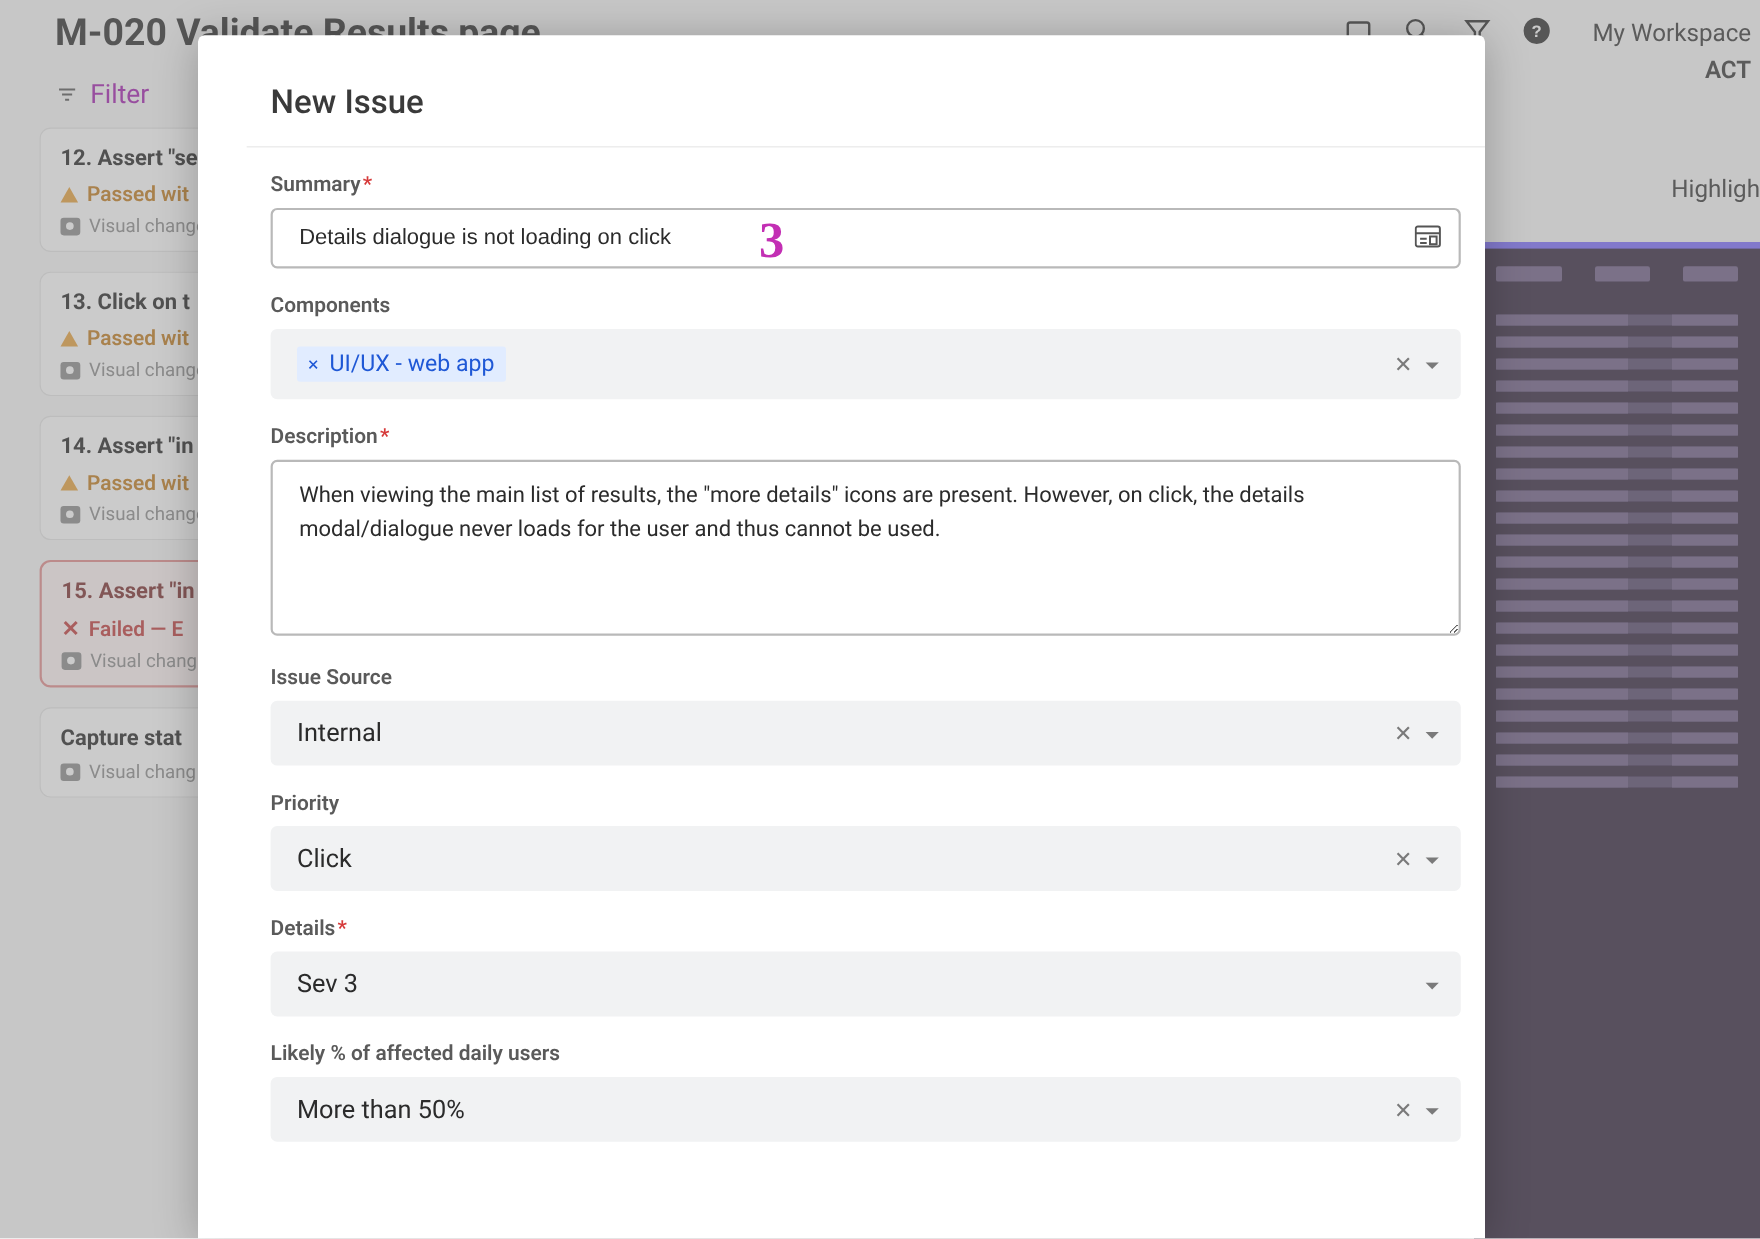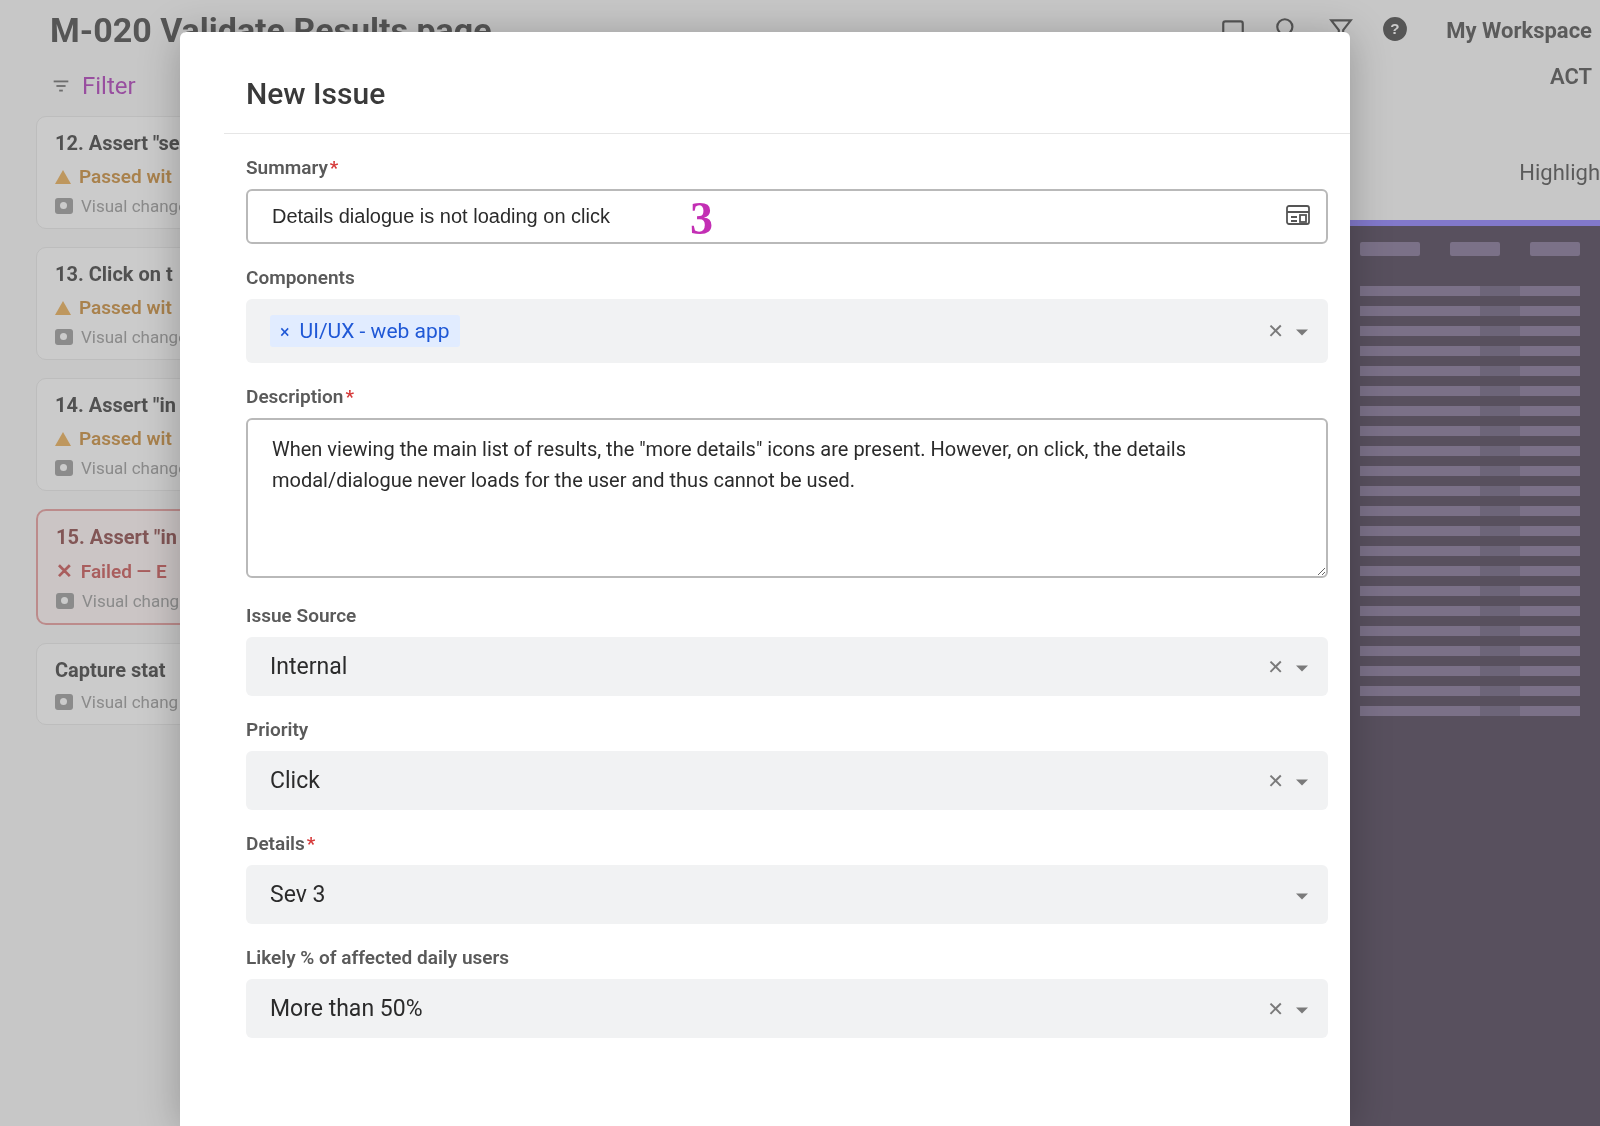--- a/index.html
+++ b/index.html
@@ -10,26 +10,26 @@
   .bg-page { position: absolute; inset: 0; background: #f8f8f8; }
   .bg-overlay { position: absolute; inset: 0; background: rgba(140,140,140,0.45); z-index: 5; }
 
   .bg-header {
     display: flex; align-items: center; padding: 10px 8px 10px 50px;
     font-size: 34px; font-weight: 700; color: #2b2b2b; justify-content: space-between;
   }
   .bg-header .title { white-space: nowrap; }
   .bg-header .tools { display: flex; align-items: center; gap: 28px; color: #2b2b2b; }
   .bg-header .tools svg { width: 26px; height: 26px; stroke: #2b2b2b; fill: none; stroke-width: 2; }
-  .bg-header .ws { font-size: 22px; font-weight: 700; color: #333; margin-left: 10px; }
+  .bg-header .ws { font-size: 22px; font-weight: 400; color: #333; margin-left: 10px; }
 
   .bg-filter-row { display:flex; align-items:center; justify-content:space-between; padding: 12px 20px 12px 50px; }
   .bg-filter { display:flex; align-items:center; gap:10px; color:#a21caf; font-size: 24px; }
   .bg-filter svg { width:22px; height:22px; stroke:#555; fill:none; stroke-width:2; }
-  .bg-side-act { position:absolute; right:0; top:60px; font-size:22px; font-weight:600; color:#333; padding:4px 8px;}
+  .bg-side-act { position:absolute; right:0; top:48px; font-size:22px; font-weight:600; color:#333; padding:4px 8px;}
   .bg-highlight { position:absolute; right:0; top:160px; font-size:22px; color:#333; }
 
   .bg-cards { display:flex; flex-direction:column; gap:18px; padding: 4px 0 0 36px; width: 520px; }
   .bg-card { background:#fff; border:1px solid #e5e5e5; border-radius:10px; padding:14px 18px 12px 18px; }
   .bg-card.failed { border:2px solid #e38b8b; background:#fff5f5; }
   .bg-card .t { font-size:20px; font-weight:700; color:#222; margin-bottom:10px; white-space:nowrap; overflow:hidden; }
   .bg-card .status { font-size:19px; font-weight:600; display:flex; align-items:center; gap:8px; margin-bottom:8px; }
   .bg-card .status.warn { color:#c27a1b; }
   .bg-card .status.fail { color:#c23a3a; }
   .bg-card .vc { font-size:17px; color:#8a8a8a; display:flex; align-items:center; gap:8px; }

